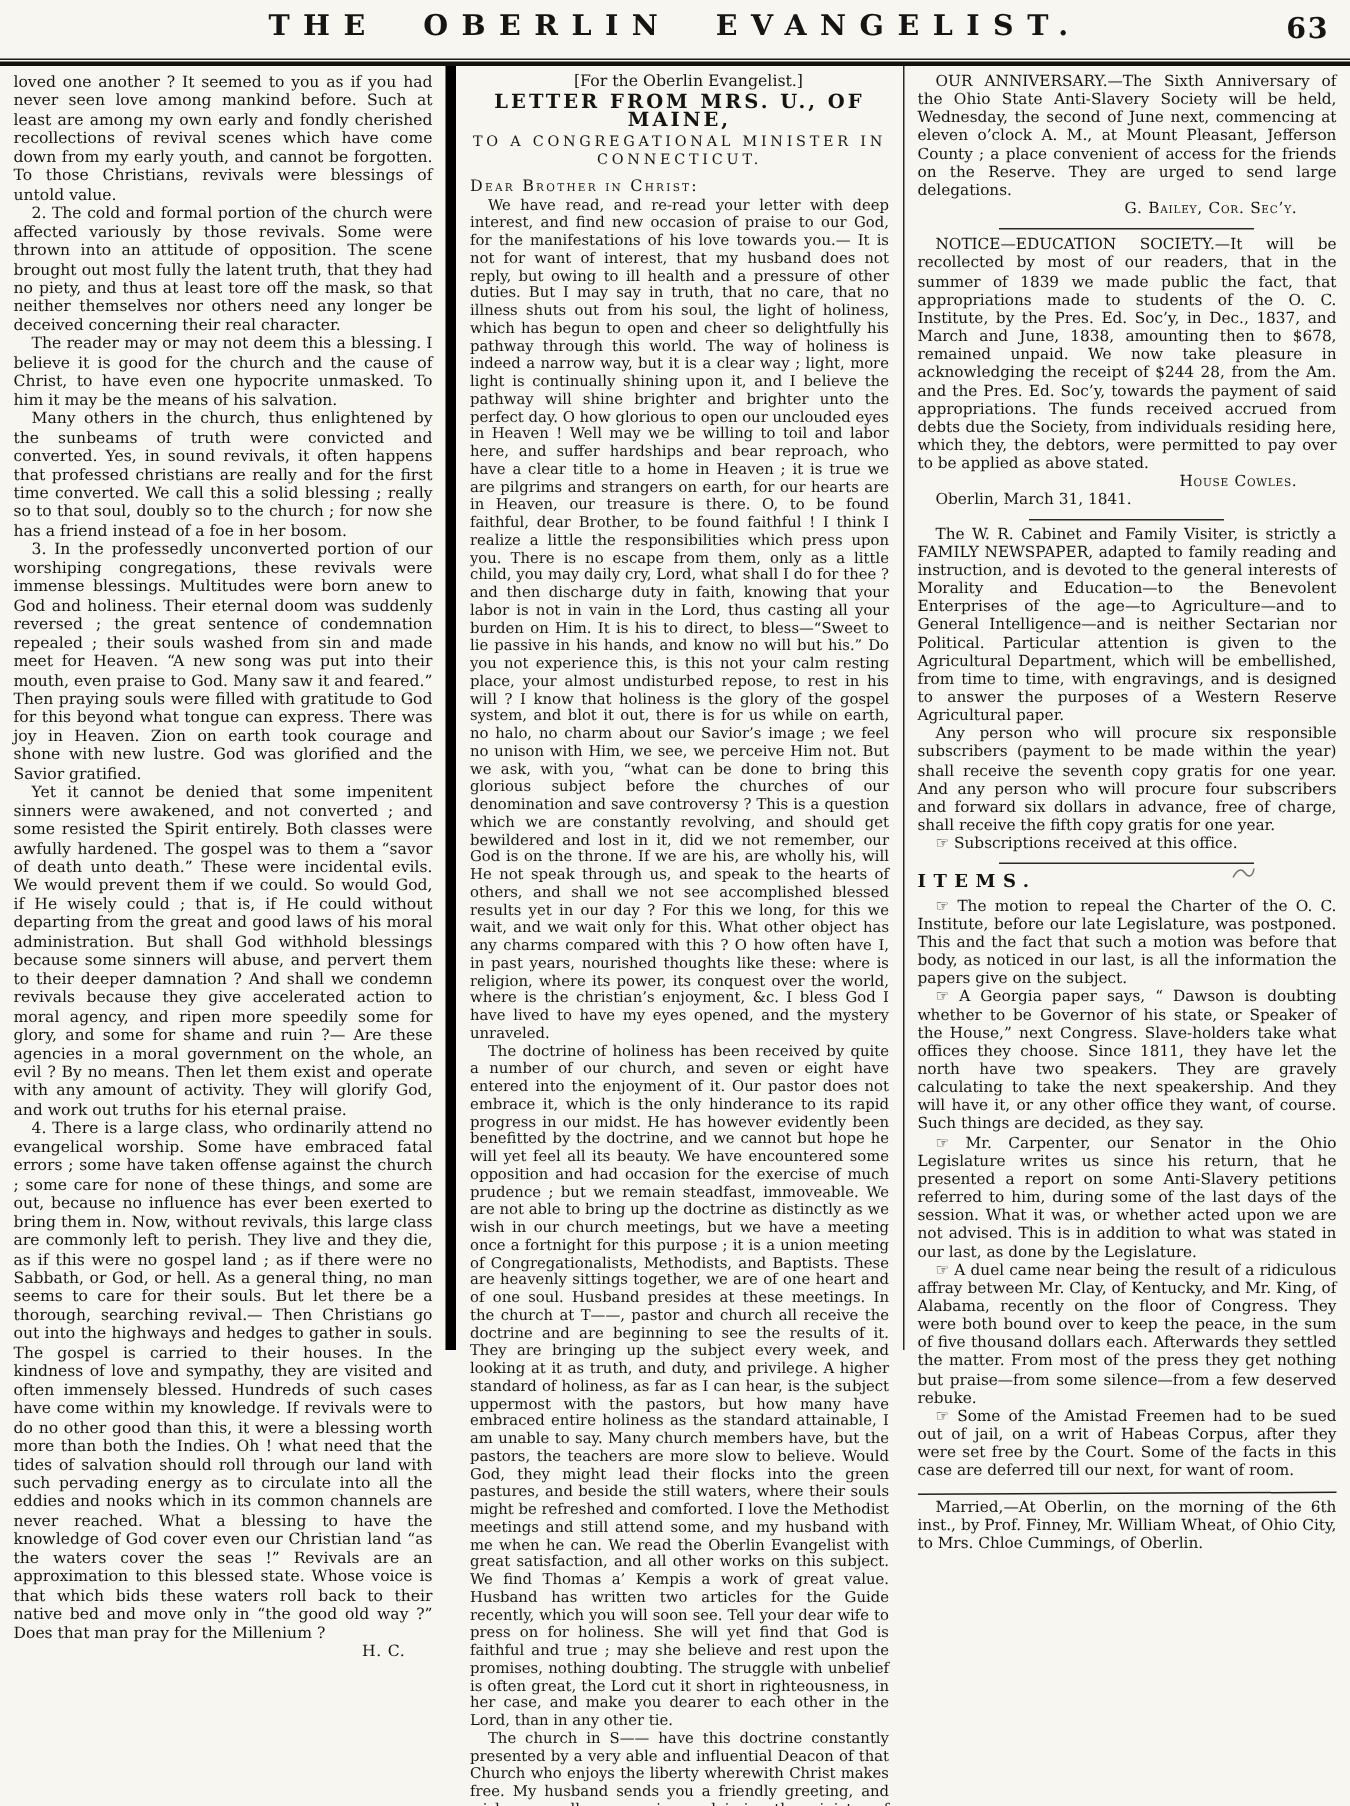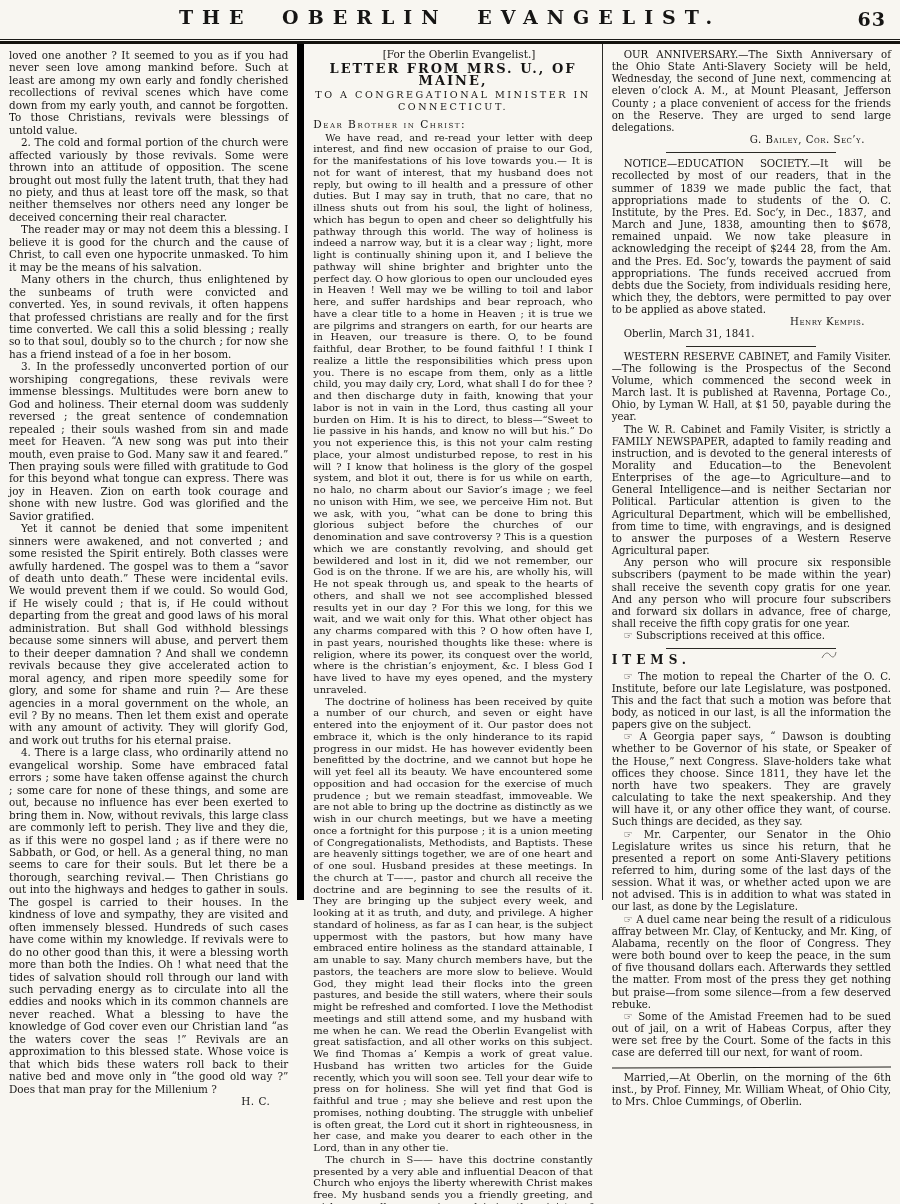--- a/index.html
+++ b/index.html
@@ -59,21 +59,21 @@
   </div>
   <hr class="head-rule">
   <hr class="head-rule-thick">
 
   <div class="columns">
 
     <div class="col col1">
       <div>
           <p class="para">loved one another ?  It seemed to you as if you had never seen love among mankind before.  Such at least are among my own early and fondly cherished recollections of revival scenes which have come down from my early youth, and cannot be forgotten.  To those Christians, revivals were blessings of untold value.</p>
           <p class="para">2. The cold and formal portion of the church were affected variously by those revivals.  Some were thrown into an attitude of opposition.  The scene brought out most fully the latent truth, that they had no piety, and thus at least tore off the mask, so that neither themselves nor others need any longer be deceived concerning their real character.</p>
-          <p class="para">The reader may or may not deem this a blessing.  I believe it is good for the church and the cause of Christ, to call even one hypocrite unmasked.  To him it may be the means of his salvation.</p>
+          <p class="para">The reader may or may not deem this a blessing.  I believe it is good for the church and the cause of Christ, to have even one hypocrite unmasked.  To him it may be the means of his salvation.</p>
           <p class="para">Many others in the church, thus enlightened by the sunbeams of truth were convicted and converted.  Yes, in sound revivals, it often happens that professed christians are really and for the first time converted.  We call this a solid blessing ; really so to that soul, doubly so to the church ; for now she has a friend instead of a foe in her bosom.</p>
           <p class="para">3. In the professedly unconverted portion of our worshiping congregations, these revivals were immense blessings.  Multitudes were born anew to God and holiness.  Their eternal doom was suddenly reversed ; the great sentence of condemnation repealed ; their souls washed from sin and made meet for Heaven.  “A new song was put into their mouth, even praise to God.  Many saw it and feared.”  Then praying souls were filled with gratitude to God for this beyond what tongue can express.  There was joy in Heaven.  Zion on earth took courage and shone with new lustre.  God was glorified and the Savior gratified.</p>
           <p class="para">Yet it cannot be denied that some impenitent sinners were awakened, and not converted ; and some resisted the Spirit entirely.  Both classes were awfully hardened.  The gospel was to them a “savor of death unto death.”  These were incidental evils.  We would prevent them if we could.  So would God, if He wisely could ; that is, if He could without departing from the great and good laws of his moral administration.  But shall God withhold blessings because some sinners will abuse, and pervert them to their deeper damnation ?  And shall we condemn revivals because they give accelerated action to moral agency, and ripen more speedily some for glory, and some for shame and ruin ?— Are these agencies in a moral government on the whole, an evil ?  By no means.  Then let them exist and operate with any amount of activity.  They will glorify God, and work out truths for his eternal praise.</p>
           <p class="para">4. There is a large class, who ordinarily attend no evangelical worship.  Some have embraced fatal errors ; some have taken offense against the church ; some care for none of these things, and some are out, because no influence has ever been exerted to bring them in.  Now, without revivals, this large class are commonly left to perish.  They live and they die, as if this were no gospel land ; as if there were no Sabbath, or God, or hell.  As a general thing, no man seems to care for their souls.  But let there be a thorough, searching revival.— Then Christians go out into the highways and hedges to gather in souls.  The gospel is carried to their houses.  In the kindness of love and sympathy, they are visited and often immensely blessed.  Hundreds of such cases have come within my knowledge.  If revivals were to do no other good than this, it were a blessing worth more than both the Indies.  Oh ! what need that the tides of salvation should roll through our land with such pervading energy as to circulate into all the eddies and nooks which in its common channels are never reached.  What a blessing to have the knowledge of God cover even our Christian land “as the waters cover the seas !”  Revivals are an approximation to this blessed state.  Whose voice is that which bids these waters roll back to their native bed and move only in “the good old way ?”  Does that man pray for the Millenium ?</p>
         </div>
       <div class="sig-right" style="padding-right:18px;">H. C.</div>
     </div>
 
     <div class="col col2 col-mid">
       <p class="para attribution">[For the Oberlin Evangelist.]</p>
@@ -92,26 +92,25 @@
 
       <div>
           <p class="para">OUR ANNIVERSARY.—The Sixth Anniversary of the Ohio State Anti-Slavery Society will be held, Wednesday, the second of June next, commencing at eleven o’clock A. M., at Mount Pleasant, Jefferson County ; a place convenient of access for the friends on the Reserve.  They are urged to send large delegations.</p>
         </div>
       <div class="sig-right">G. Bailey, Cor. Sec’y.</div>
       <hr class="divider">
 
       <div>
           <p class="para">NOTICE—EDUCATION SOCIETY.—It will be recollected by most of our readers, that in the summer of 1839 we made public the fact, that appropriations made to students of the O. C. Institute, by the Pres. Ed. Soc’y, in Dec., 1837, and March and June, 1838, amounting then to $678, remained unpaid.  We now take pleasure in acknowledging the receipt of $244 28, from the Am. and the Pres. Ed. Soc’y, towards the payment of said appropriations.  The funds received accrued from debts due the Society, from individuals residing here, which they, the debtors, were permitted to pay over to be applied as above stated.</p>
         </div>
-      <div class="sig-right">Henry Kempis.</div>
+      <div class="sig-right">House Cowles.</div>
       <p class="para dateline">Oberlin, March 31, 1841.</p>
       <hr class="divider-sm">
 
       <div>
-          <p class="para">WESTERN RESERVE CABINET, and Family Visiter.—The following is the Prospectus of the Second Volume, which commenced the second week in March last.  It is published at Ravenna, Portage Co., Ohio, by Lyman W. Hall, at $1 50, payable during the year.</p>
           <p class="para">The W. R. Cabinet and Family Visiter, is strictly a FAMILY NEWSPAPER, adapted to family reading and instruction, and is devoted to the general interests of Morality and Education—to the Benevolent Enterprises of the age—to Agriculture—and to General Intelligence—and is neither Sectarian nor Political.  Particular attention is given to the Agricultural Department, which will be embellished, from time to time, with engravings, and is designed to answer the purposes of a Western Reserve Agricultural paper.</p>
           <p class="para">Any person who will procure six responsible subscribers (payment to be made within the year) shall receive the seventh copy gratis for one year.  And any person who will procure four subscribers and forward six dollars in advance, free of charge, shall receive the fifth copy gratis for one year.</p>
         </div>
       <p class="para">☞ Subscriptions received at this office.</p>
       <hr class="divider">
 
       <div class="items-head-row">
         <span class="items-heading">ITEMS.</span>
         <span class="flourish">
           <svg width="16" height="10" viewBox="0 0 16 10">

